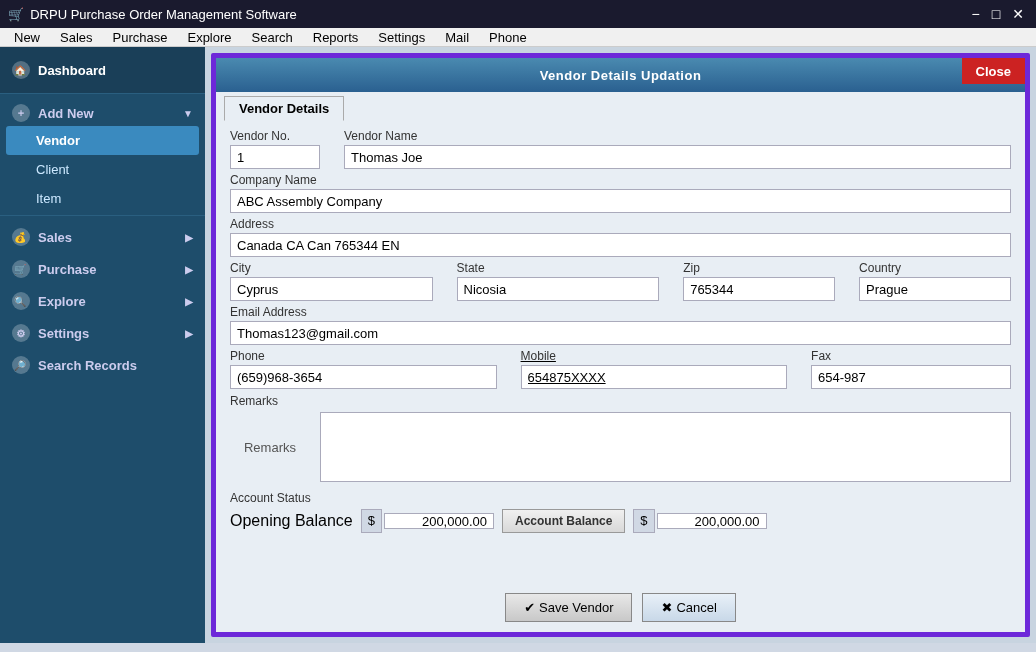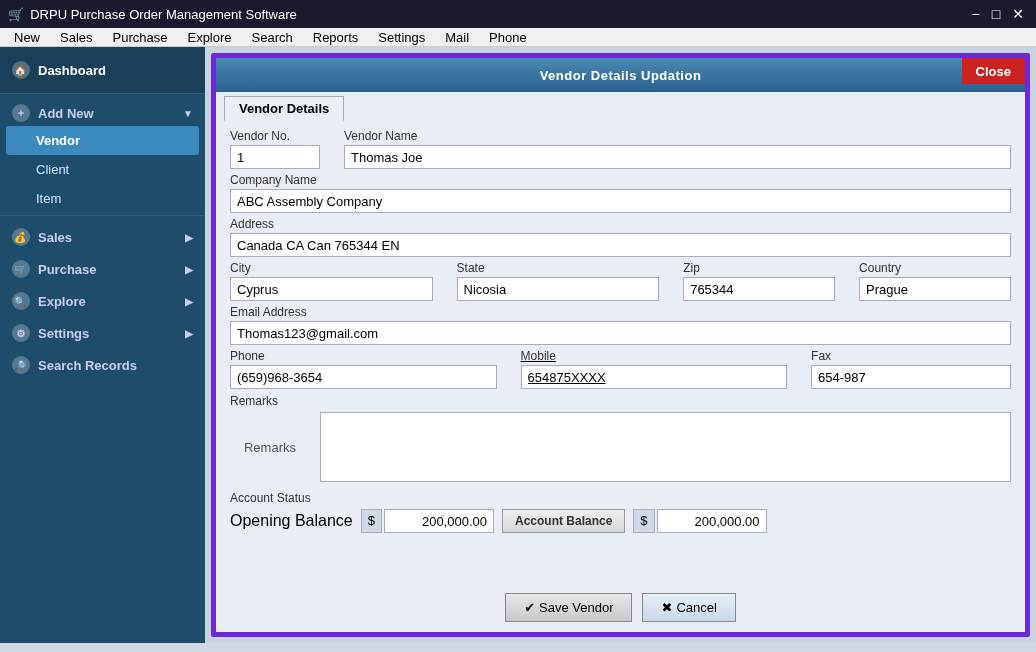--- a/index.html
+++ b/index.html
@@ -181,21 +181,21 @@
     .dollar-box {
       background: #d0d8e4;
       border: 1px solid #aab;
       padding: 3px 6px;
       height: 24px;
       font-size: 13px;
     }
     .balance-input {
       border: 1px solid #aab;
       padding: 3px 6px;
-      height: 24px;
+      height: 16px;
       width: 110px;
       text-align: right;
       background: white;
     }
     .account-balance-btn {
       background: linear-gradient(to bottom, #f0f0f0, #d8d8d8);
       border: 1px solid #999;
       padding: 3px 12px;
       height: 24px;
       cursor: pointer;

